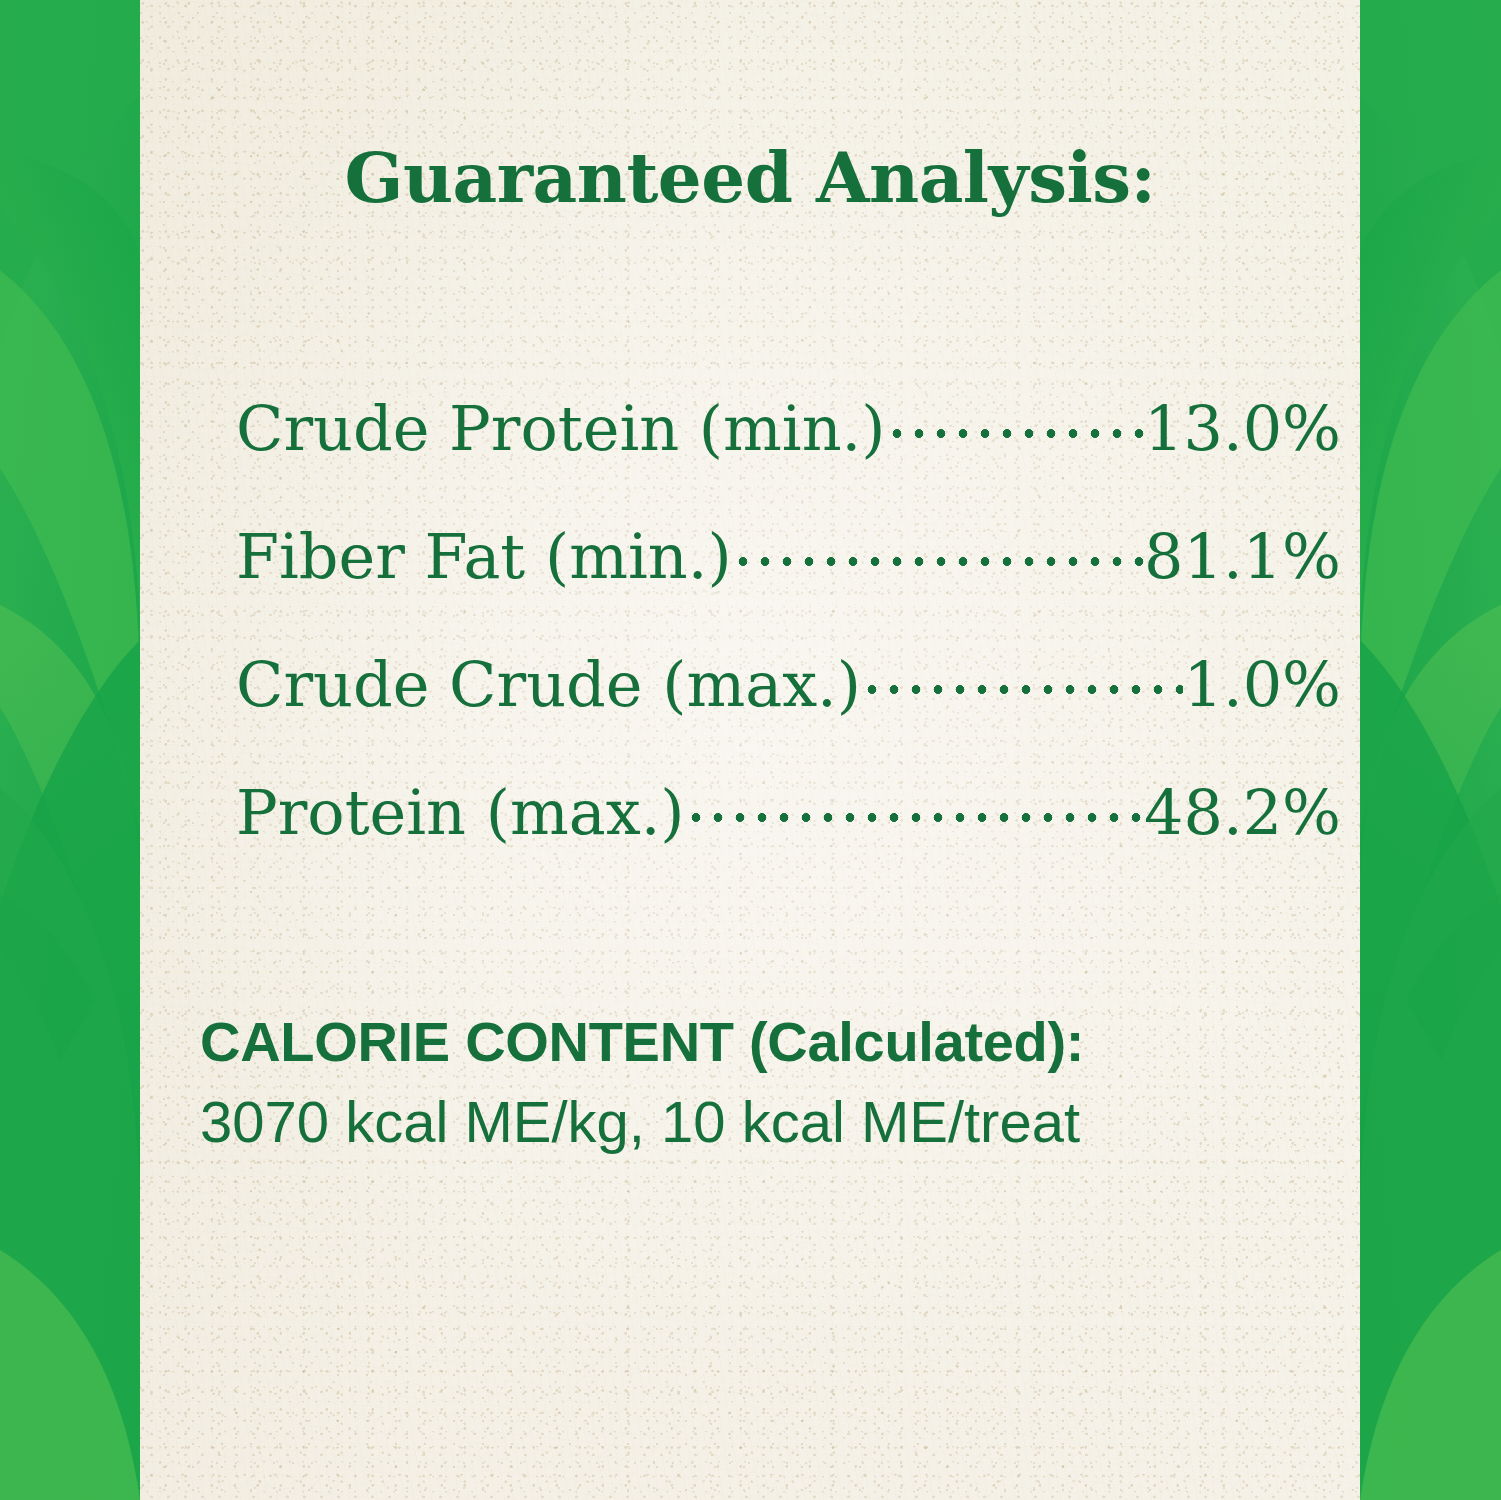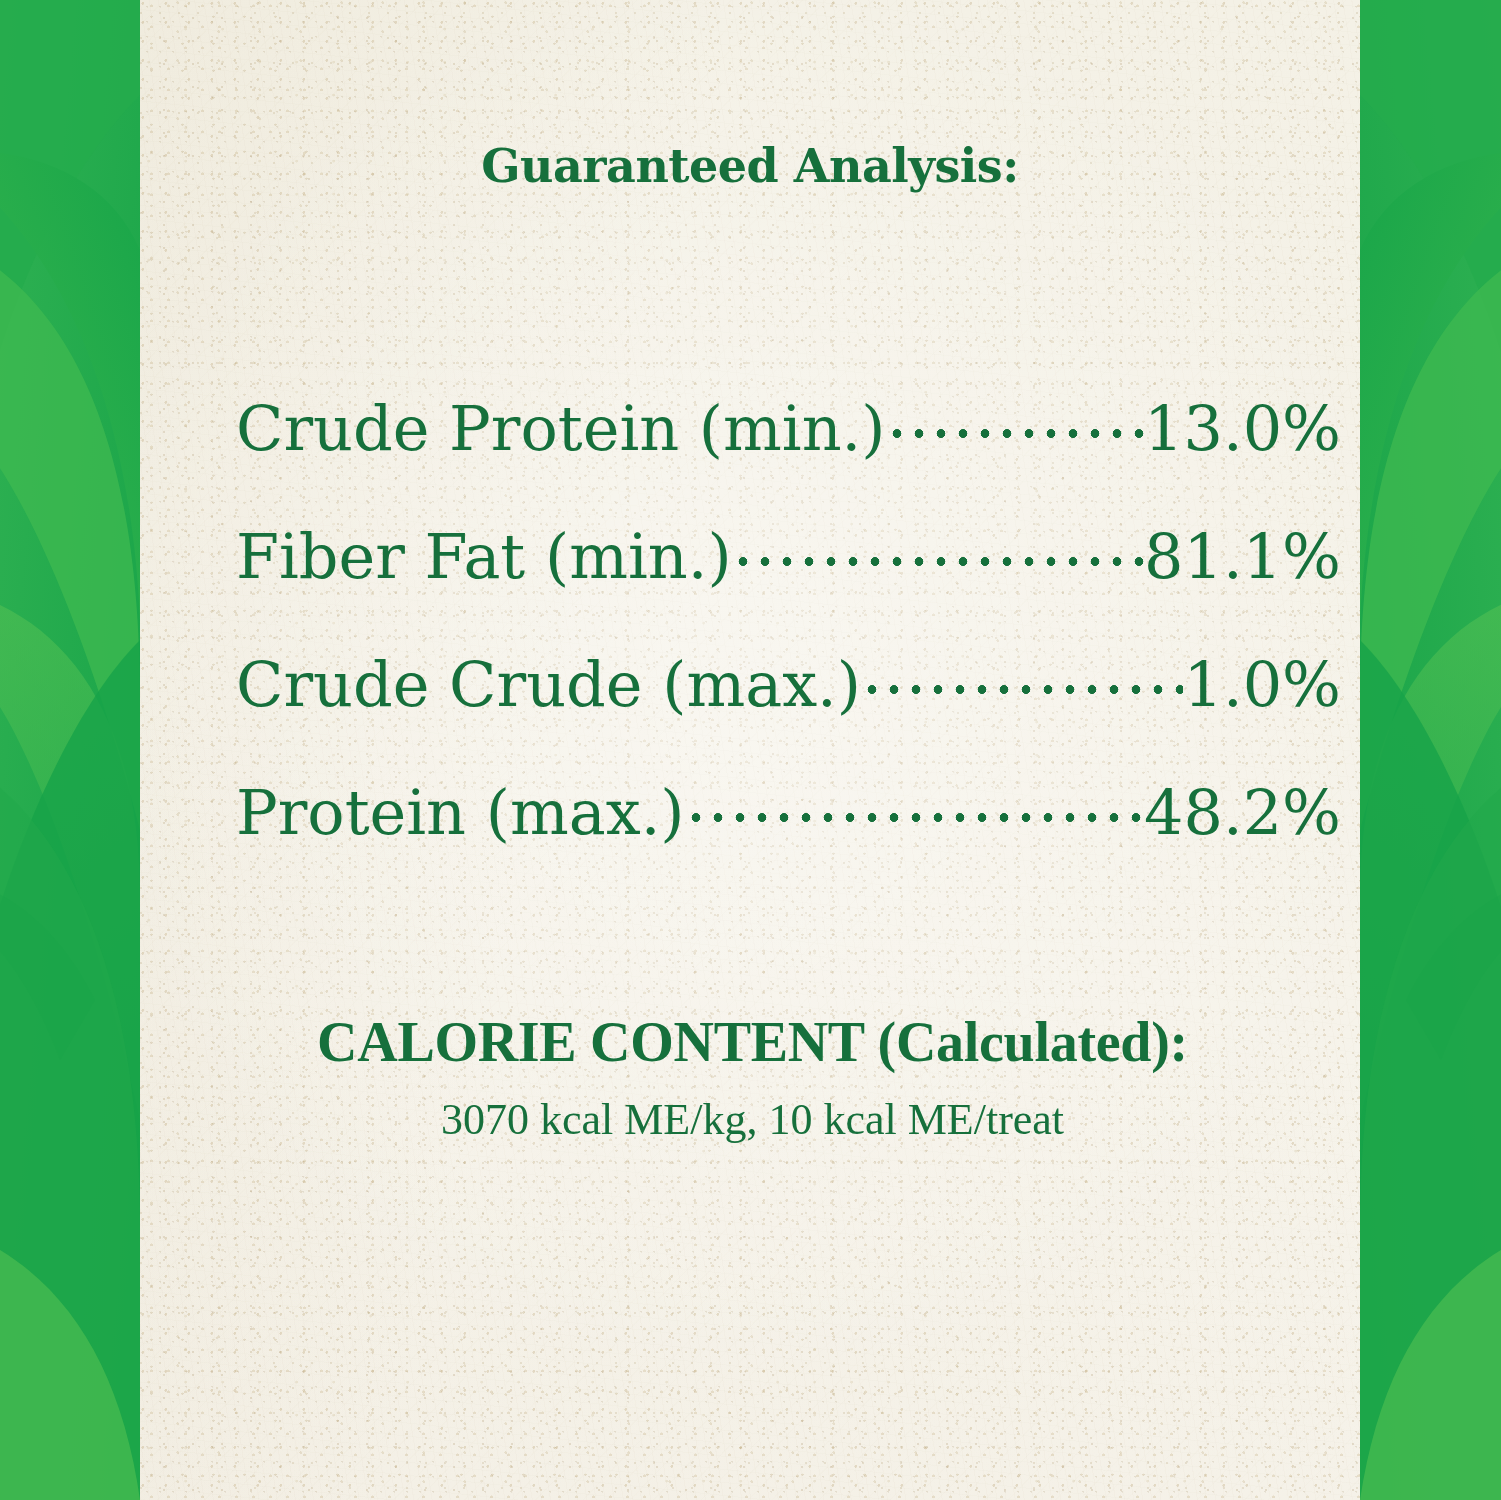--- a/index.html
+++ b/index.html
@@ -90,21 +90,21 @@
   }
 
   .title {
     position: absolute;
     left: 0;
     top: 143px;
     width: 1220px;
     text-align: center;
     font-family: "DejaVu Serif", serif;
     font-weight: 700;
-    font-size: 46px;
+    font-size: 69px;
     letter-spacing: -0.5px;
     color: #16703c;
     line-height: 1;
   }
 
   .ga-list {
     position: absolute;
     left: 60px;
     top: 388px;
     width: 1105px;
@@ -141,35 +141,34 @@
     background-position: left bottom;
   }
   .ga-value { flex: 0 0 auto; text-align: left; }
 
   .calorie-block {
     position: absolute;
     left: 60px;
     top: 1012px;
     width: 1105px;
     color: #16703c;
-    font-family: Liberation Serif, serif;
-    text-align: center;
+    font-family: Liberation Sans, sans-serif;
   }
   .calorie-heading {
     font-size: 56px;
     font-weight: 700;
     line-height: 1.08;
     white-space: nowrap;
     letter-spacing: -0.3px;
   }
   .calorie-detail {
-    font-size: 44px;
+    font-size: 58px;
     font-weight: 400;
     line-height: 1.25;
-    margin-top: 20px;
+    margin-top: 14px;
     white-space: nowrap;
   }
 </style>
 </head>
 <body>
 
 <div class="package">
 
   <div class="paper-panel"></div>
   <div class="paper-fibers"></div>

